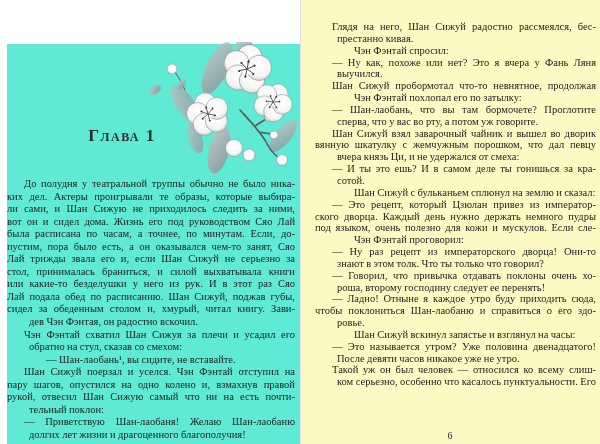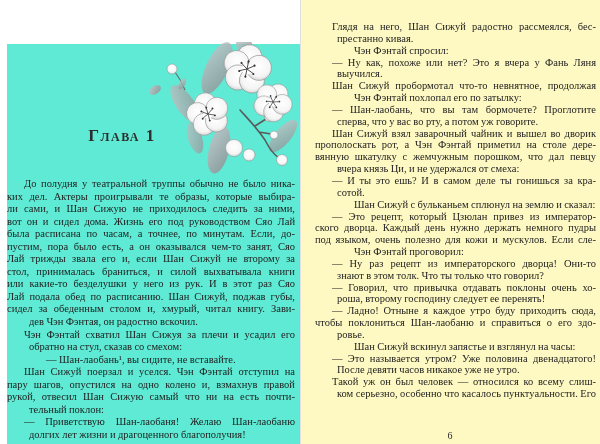--- a/index.html
+++ b/index.html
@@ -105,21 +105,21 @@
 
     <h1 class="chapter">Глава 1</h1>
 
     <div class="body body-left" id="left-body">
         <div class="line indent">До полудня у театральной труппы обычно не было ника-</div>
         <div class="line">ких дел. Актеры проигрывали те образы, которые выбира-</div>
         <div class="line">ли сами, и Шан Сижую не приходилось следить за ними,</div>
         <div class="line">вот он и сидел дома. Жизнь его под руководством Сяо Лай</div>
         <div class="line">была расписана по часам, а точнее, по минутам. Если, до-</div>
         <div class="line">пустим, пора было есть, а он оказывался чем-то занят, Сяо</div>
-        <div class="line">Лай трижды звала его и, если Шан Сижуй не второму за</div>
+        <div class="line">Лай трижды звала его и, если Шан Сижуй не серьезно за</div>
         <div class="line">стол, принималась браниться, и силой выхватывала книги</div>
         <div class="line">или какие-то безделушки у него из рук. И в этот раз Сяо</div>
         <div class="line">Лай подала обед по расписанию. Шан Сижуй, поджав губы,</div>
         <div class="line">сидел за обеденным столом и, хмурый, читал книгу. Зави-</div>
         <div class="line plast">дев Чэн Фэнтая, он радостно вскочил.</div>
         <div class="line indent">Чэн Фэнтай схватил Шан Сижуя за плечи и усадил его</div>
         <div class="line plast">обратно на стул, сказав со смехом:</div>
         <div class="line indent plast">— Шан-лаобань¹, вы сидите, не вставайте.</div>
         <div class="line indent">Шан Сижуй поерзал и уселся. Чэн Фэнтай отступил на</div>
         <div class="line">пару шагов, опустился на одно колено и, взмахнув правой</div>
@@ -142,21 +142,20 @@
         <div class="line indent">Глядя на него, Шан Сижуй радостно рассмеялся, бес-</div>
         <div class="line plast">престанно кивая.</div>
         <div class="line indent plast">Чэн Фэнтай спросил:</div>
         <div class="line indent">— Ну как, похоже или нет? Это я вчера у Фань Ляня</div>
         <div class="line plast">выучился.</div>
         <div class="line indent">Шан Сижуй пробормотал что-то невнятное, продолжая</div>
         <div class="line indent plast">Чэн Фэнтай похлопал его по затылку:</div>
         <div class="line indent">— Шан-лаобань, что вы там бормочете? Проглотите</div>
         <div class="line plast">сперва, что у вас во рту, а потом уж говорите.</div>
         <div class="line indent">Шан Сижуй взял заварочный чайник и вышел во дворик</div>
-        <div class="line">прополоскать рот, а Чэн Фэнтай приметил на столе дере-</div>
         <div class="line">вянную шкатулку с жемчужным порошком, что дал певцу</div>
         <div class="line plast">вчера князь Ци, и не удержался от смеха:</div>
         <div class="line indent">— И ты это ешь? И в самом деле ты гонишься за кра-</div>
         <div class="line plast">сотой.</div>
         <div class="line indent plast">Шан Сижуй с бульканьем сплюнул на землю и сказал:</div>
         <div class="line indent">— Это рецепт, который Цзюлан привез из император-</div>
         <div class="line">ского дворца. Каждый день нужно держать немного пудры</div>
         <div class="line">под языком, очень полезно для кожи и мускулов. Если сле-</div>
         <div class="line indent plast">Чэн Фэнтай проговорил:</div>
         <div class="line indent">— Ну раз рецепт из императорского дворца! Они-то</div>

